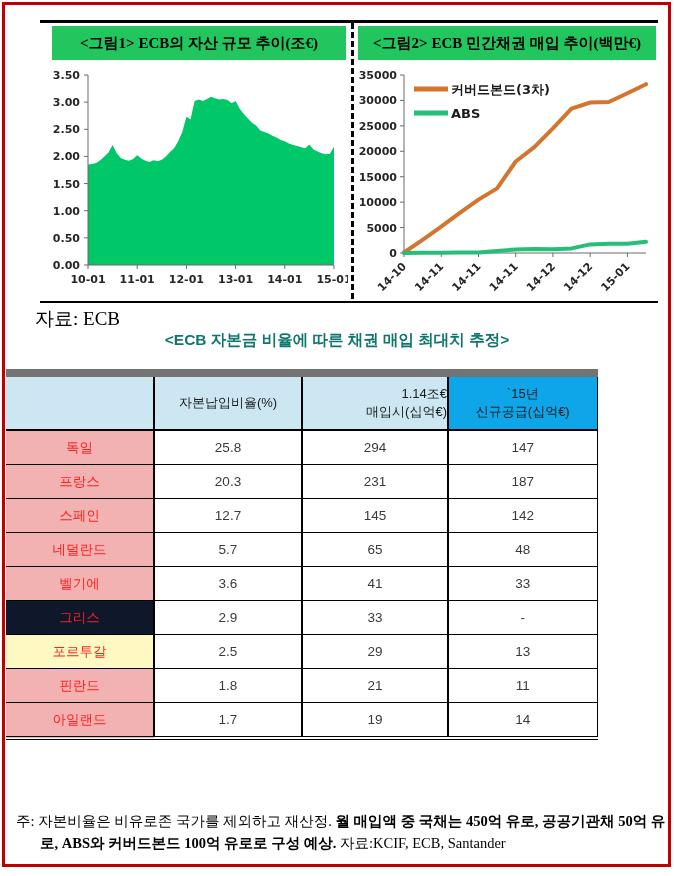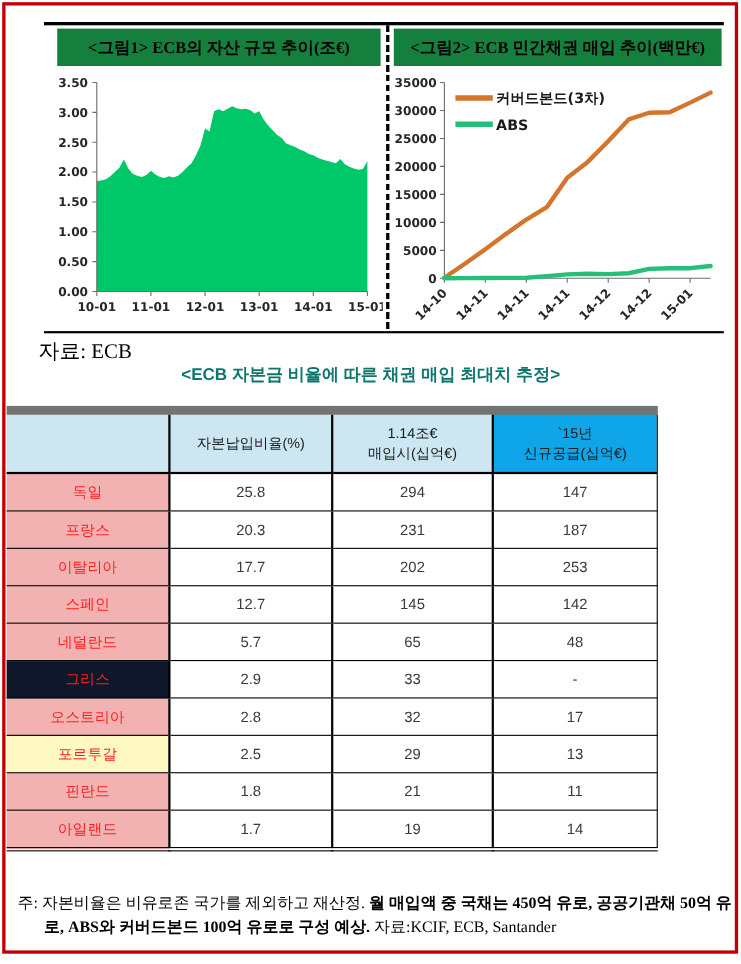--- a/index.html
+++ b/index.html
@@ -6,21 +6,21 @@
   .page{position:relative;width:674px;height:876px;background:#fff;overflow:hidden;
         font-family:"Liberation Sans","DejaVu Sans",sans-serif;}
   .red-frame{position:absolute;left:2px;top:2px;right:3px;bottom:9px;
              border:3px solid #c00000;pointer-events:none;}
 
   
   .chart-region{position:absolute;left:40px;top:20px;width:618px;height:283px;
                 border-top:3px solid #000;border-bottom:2px solid #000;box-sizing:border-box;}
   .chart-divider{position:absolute;left:311px;top:0;bottom:0;width:3px;
                  background:repeating-linear-gradient(180deg,#000 0 6px,transparent 6px 9px);}
-  .fig-title{position:absolute;top:3px;height:34px;background:#15803d;
+  .fig-title{position:absolute;top:3px;height:34px;background:#22c55e;
              display:flex;align-items:center;justify-content:center;
              font-family:"Liberation Serif","DejaVu Serif",serif;
              font-weight:700;font-size:15px;color:#000;white-space:nowrap;}
   #fig1-title{left:12px;width:294px;}
   #fig2-title{left:318px;width:298px;}
   #chart1{position:absolute;left:2px;top:40px;}
   #chart2{position:absolute;left:318px;top:40px;}
 
   .source-label{position:absolute;left:35px;top:306px;
                 font-family:"Liberation Serif","DejaVu Serif",serif;
@@ -142,68 +142,62 @@
     <colgroup>
       <col style="width:148px">
         <col style="width:148px">
       <col style="width:146px">
         <col style="width:149px">
     </colgroup>
     <thead>
         <tr>
           <th style="background: rgb(205, 231, 242); border-bottom: 2px solid rgb(0, 0, 0);"></th>
           <th style="background: rgb(205, 231, 242); border-bottom: 2px solid rgb(0, 0, 0);">자본납입비율(%)</th>
-          <th style="background: rgb(205, 231, 242); border-bottom: 2px solid rgb(0, 0, 0);">1.14조€<br>매입시(십억€)</th>
+          <th style="background: rgb(205, 231, 242); border-bottom: 2px solid rgb(0, 0, 0); text-align: right;">1.14조€<br>매입시(십억€)</th>
           <th style="background: #0ea5e9; border-bottom: 2px solid rgb(0, 0, 0);">`15년<br>신규공급(십억€)</th>
         </tr>
       </thead>
     <tbody>
         <tr>
           <td class="country" style="background: rgb(242, 178, 178); color: rgb(255, 30, 30);">독일</td>
           <td>25.8</td>
           <td>294</td>
           <td>147</td>
         </tr>
         <tr>
           <td class="country" style="background: rgb(242, 178, 178); color: rgb(255, 30, 30);">프랑스</td>
           <td>20.3</td>
           <td>231</td>
           <td>187</td>
         </tr>
         <tr>
-          <td class="country" style="background: rgb(242, 178, 178); color: rgb(255, 30, 30);">이탈리아</td>
-          <td>17.7</td>
-          <td>202</td>
-          <td>253</td>
-        </tr>
-        <tr>
           <td class="country" style="background: rgb(242, 178, 178); color: rgb(255, 30, 30);">스페인</td>
           <td>12.7</td>
           <td>145</td>
           <td>142</td>
         </tr>
         <tr>
           <td class="country" style="background: rgb(242, 178, 178); color: rgb(255, 30, 30);">네덜란드</td>
           <td>5.7</td>
           <td>65</td>
           <td>48</td>
         </tr>
         <tr>
+          <td class="country" style="background: rgb(242, 178, 178); color: rgb(255, 30, 30);">벨기에</td>
+          <td>3.6</td>
+          <td>41</td>
+          <td>33</td>
+        </tr>
+        <tr>
           <td class="country" style="background: #0f172a; color: rgb(255, 30, 30);">그리스</td>
           <td>2.9</td>
           <td>33</td>
           <td>-</td>
         </tr>
         <tr>
-          <td class="country" style="background: rgb(242, 178, 178); color: rgb(255, 30, 30);">오스트리아</td>
-          <td>2.8</td>
-          <td>32</td>
-          <td>17</td>
-        </tr>
-        <tr>
           <td class="country" style="background: #fef9c3; color: rgb(255, 30, 30);">포르투갈</td>
           <td>2.5</td>
           <td>29</td>
           <td>13</td>
         </tr>
         <tr>
           <td class="country" style="background: rgb(242, 178, 178); color: rgb(255, 30, 30);">핀란드</td>
           <td>1.8</td>
           <td>21</td>
           <td>11</td>

